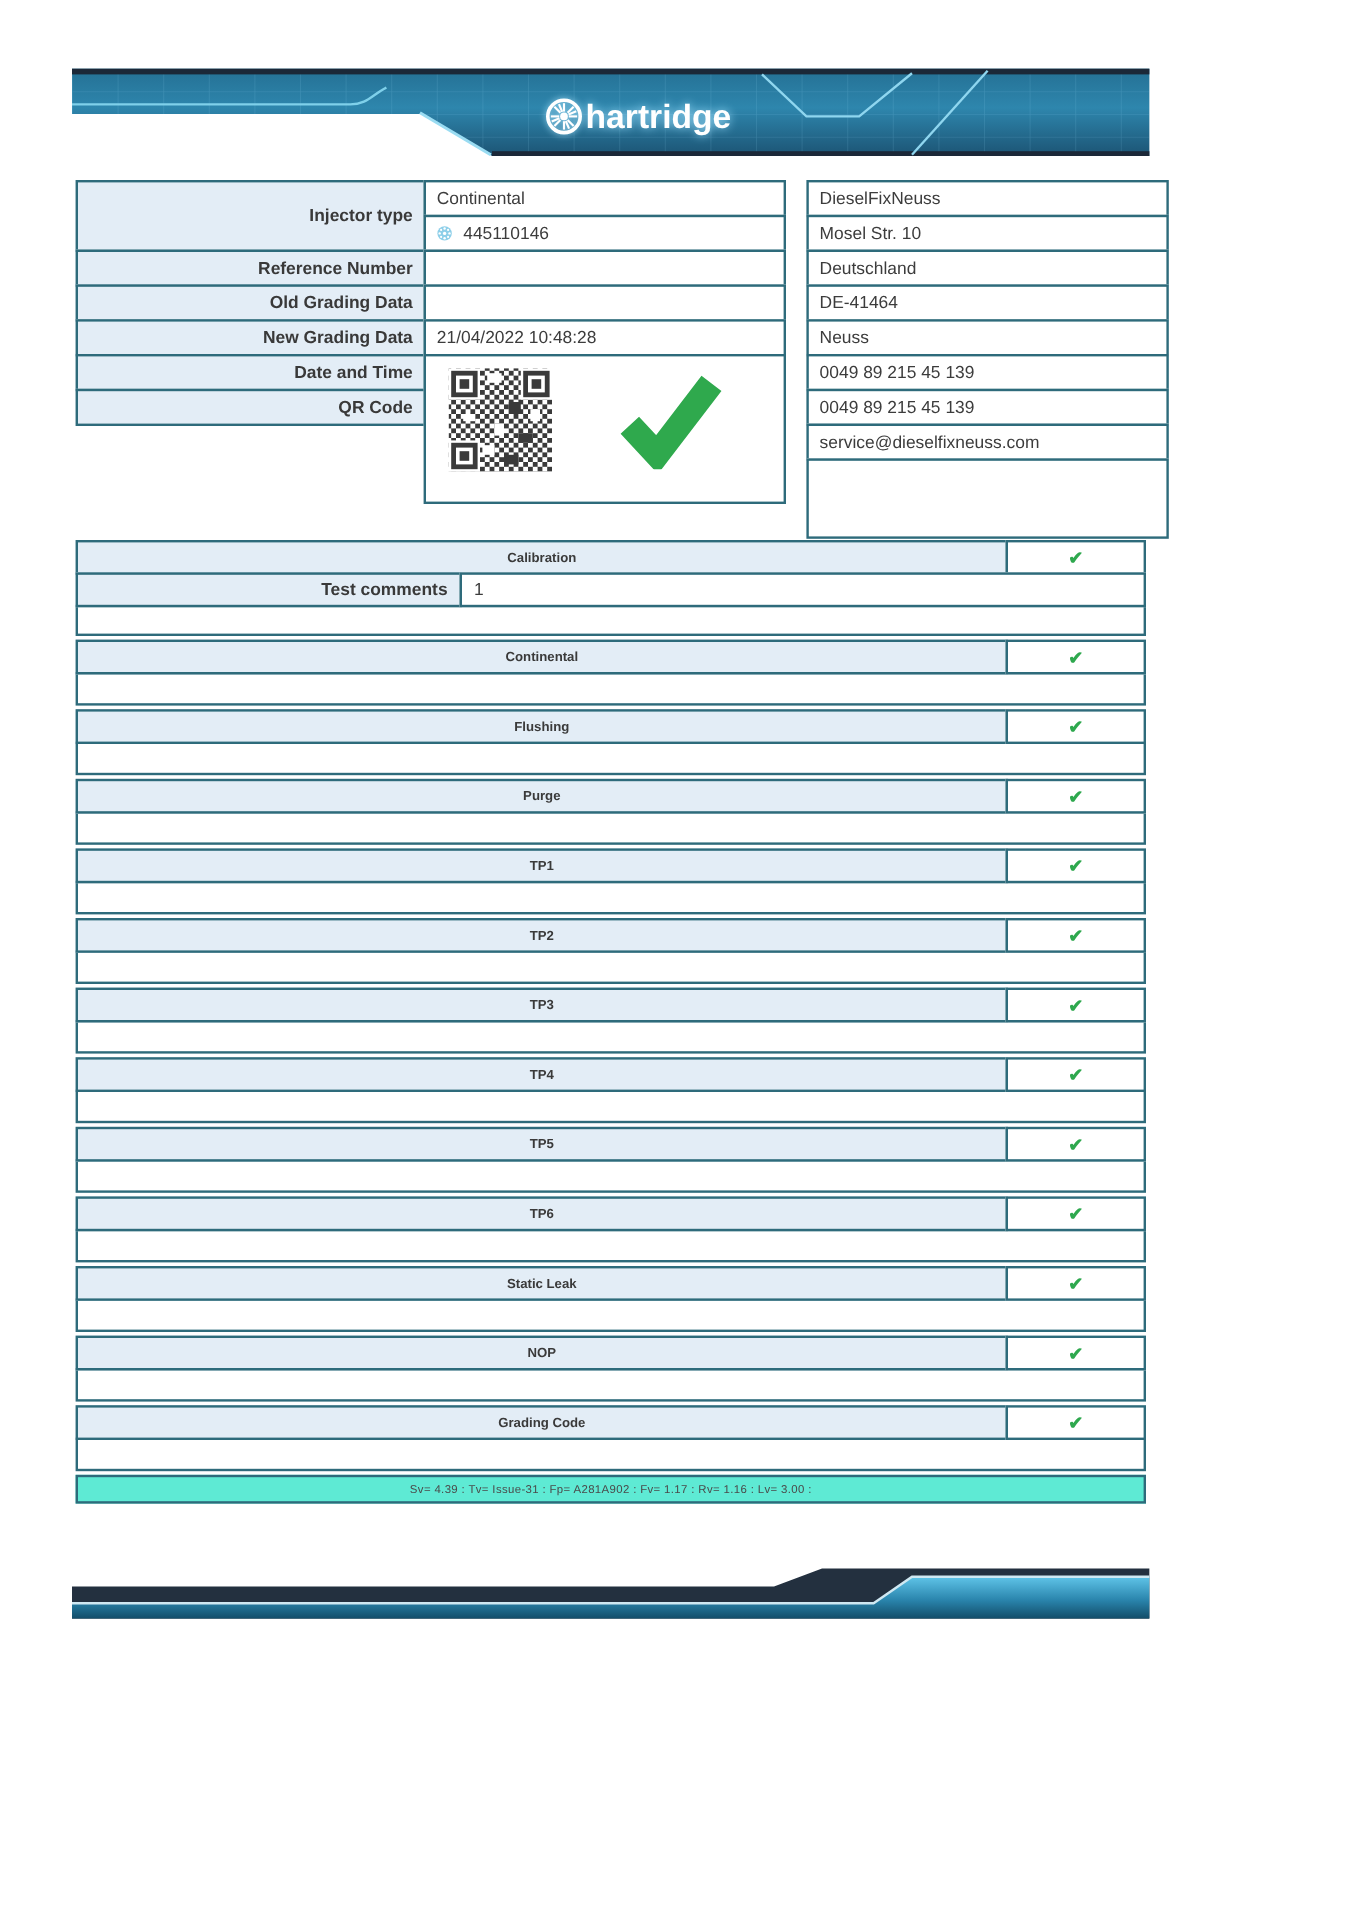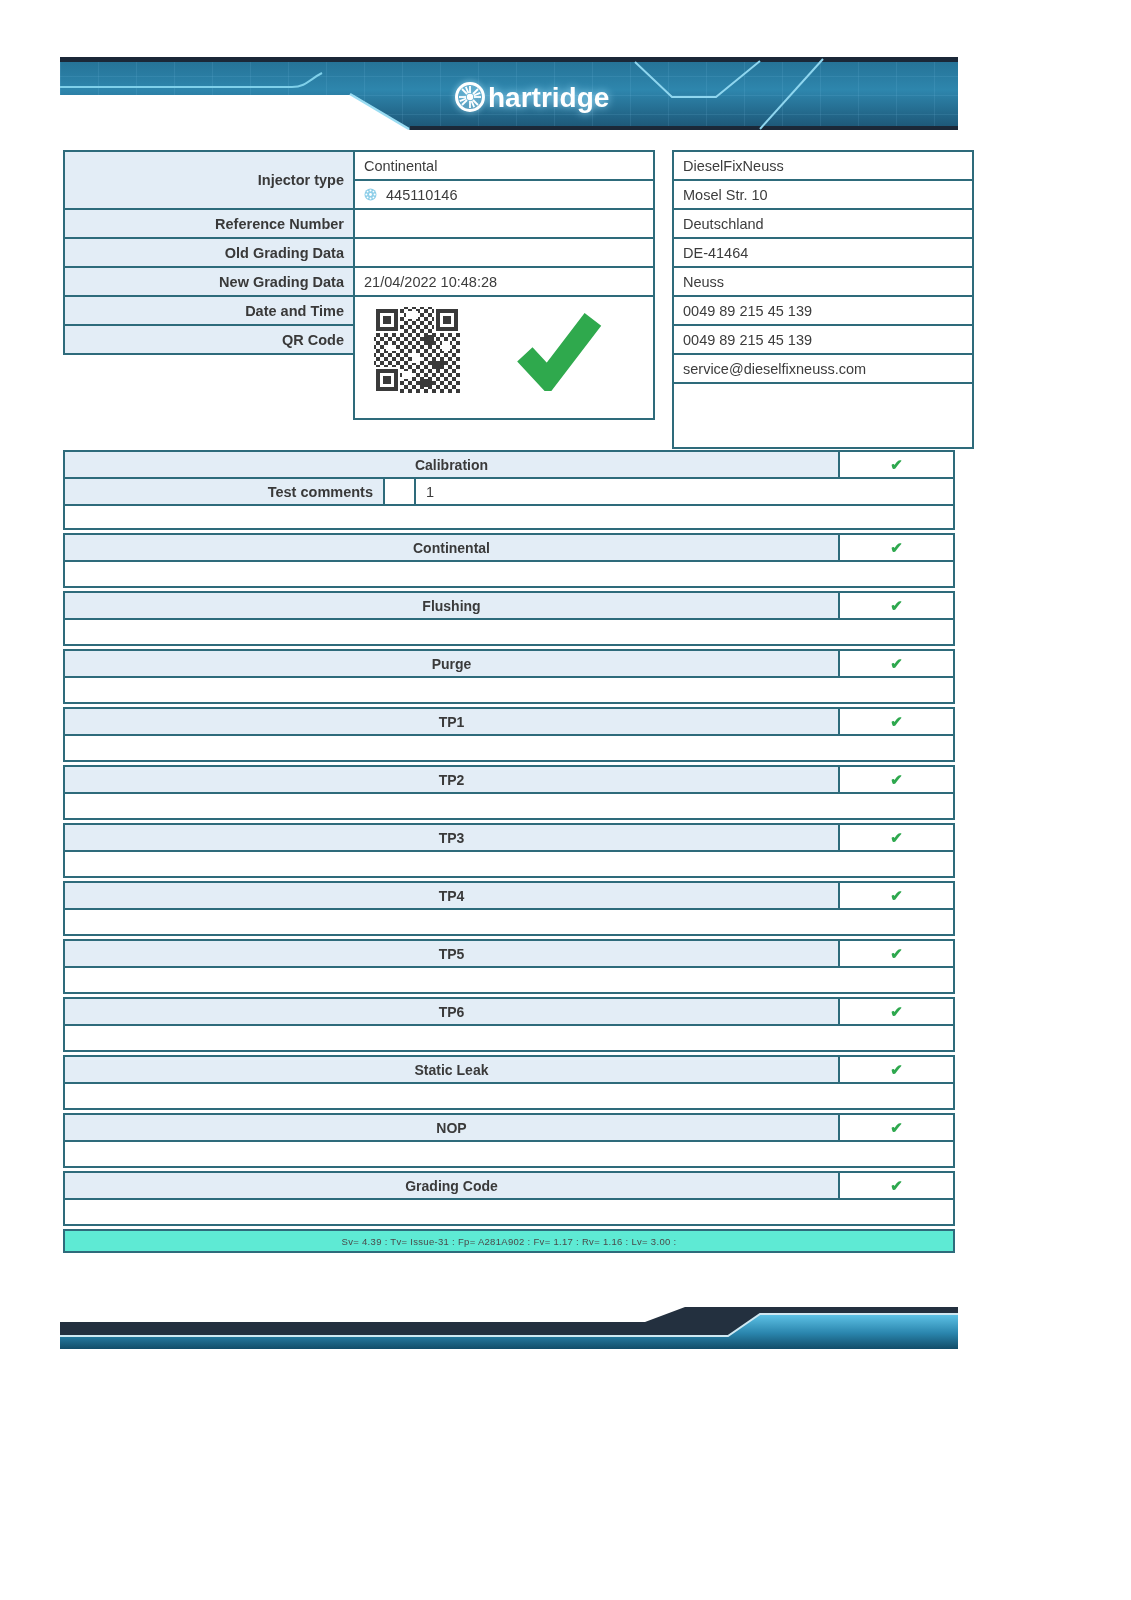--- a/index.html
+++ b/index.html
@@ -23,25 +23,25 @@
   .label{background:#e3edf6;justify-content:flex-end;font-weight:bold;color:#393939;}
   .bold{font-weight:bold;}
   .h60{height:60px;} .h125{height:125px;align-items:flex-start;padding-top:8px;}
   .h67{height:67px;}
   .mini-icon{margin-right:9px;flex:0 0 auto;display:flex;}
 
   
   .tests{position:absolute;left:63px;top:450px;width:892px;}
   .sec-row{display:flex;}
   .sec-main{box-sizing:border-box;flex:1;height:29px;border:2px solid #2e6b7b;background:#e3edf6;
-            display:flex;align-items:center;justify-content:center;font-weight:bold;font-size:14px;color:#3a3a3a;}
+            display:flex;align-items:center;justify-content:center;font-weight:bold;font-size:11px;color:#3a3a3a;}
   .sec-check{box-sizing:border-box;width:117px;margin-left:-2px;height:29px;border:2px solid #2e6b7b;
              background:#fff;display:flex;align-items:center;justify-content:center;
              color:#2ea84e;font-size:15px;font-weight:bold;}
-  .tc-row{display:flex;margin-top:-2px;gap:31px;}
+  .tc-row{display:flex;margin-top:-2px;}
   .tc-label{box-sizing:border-box;width:322px;height:29px;border:2px solid #2e6b7b;background:#e3edf6;
             display:flex;align-items:center;justify-content:flex-end;font-weight:bold;font-size:14.5px;
             color:#393939;padding:0 10px;}
   .tc-value{box-sizing:border-box;flex:1;height:29px;margin-left:-2px;border:2px solid #2e6b7b;background:#fff;
             display:flex;align-items:center;font-size:14.5px;color:#3c3c3c;padding:0 10px;}
   .empty-row{box-sizing:border-box;height:28px;margin-top:-2px;border:2px solid #2e6b7b;background:#fff;}
   .empty-row.short{height:26px;}
   .section{margin-top:3px;}
   .version-row{box-sizing:border-box;margin-top:3px;height:24px;border:2px solid #2e6b7b;background:#5eead4;
                display:flex;align-items:center;justify-content:center;font-size:9.5px;color:#4a4a4a;

